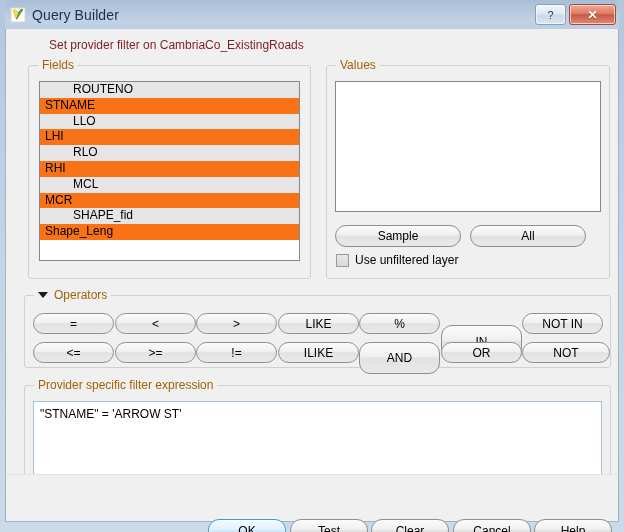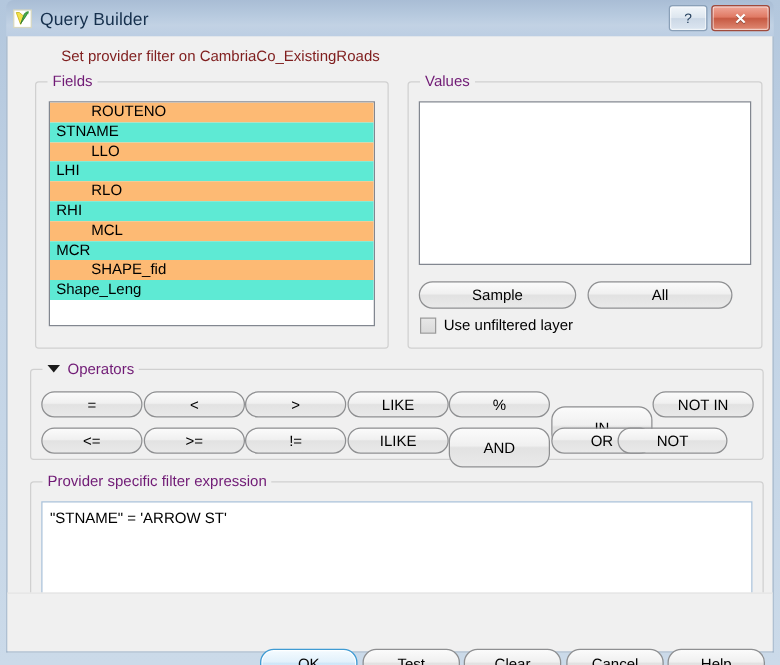--- a/index.html
+++ b/index.html
@@ -108,21 +108,21 @@
     border-radius: 3px;
     box-sizing: border-box;
   }
   .groupbox > .gb-title {
     position: absolute;
     top: -8px;
     left: 9px;
     background: #f0f0f0;
     padding: 0 4px;
     font-size: 12px;
-    color: #701a75;
+    color: #a16207;
     white-space: nowrap;
   }
   .gb-title .tri {
     display: inline-block;
     width: 0;
     height: 0;
     border-left: 5px solid transparent;
     border-right: 5px solid transparent;
     border-top: 6px solid #1a1a1a;
     margin-right: 6px;
@@ -139,22 +139,22 @@
   }
   .list-row {
     height: 15.8px;
     line-height: 15.8px;
     padding-left: 5px;
     font-size: 12px;
     color: #000;
     white-space: nowrap;
     cursor: default;
   }
-  .list-row.odd { background: #5eead4; }
-  .list-row.even { background: #fdba74; padding-left: 33px; }
+  .list-row.odd { background: #f97316; }
+  .list-row.even { background: #e5e5e5; padding-left: 33px; }
 
   
   .btn {
     position: absolute;
     box-sizing: border-box;
     border: 1px solid #8e8f91;
     border-radius: 11px;
     background: linear-gradient(180deg, #fbfbfb 0%, #f0f0f0 45%, #e2e2e2 51%, #e9e9e9 100%);
     font-family: "Liberation Sans", sans-serif;
     font-size: 12px;
@@ -290,20 +290,20 @@
       <div class="btn" style="left: 272px; top: 284px; width: 81px; height: 21px;">LIKE</div>
       <div class="btn" style="left: 353px; top: 284px; width: 81px; height: 21px;">%</div>
       <div class="btn" style="left: 435px; top: 296px; width: 81px; height: 33px;">IN</div>
       <div class="btn" style="left: 516px; top: 284px; width: 81px; height: 21px;">NOT IN</div>
       <div class="btn" style="left: 27px; top: 313px; width: 81px; height: 21px;">&lt;=</div>
       <div class="btn" style="left: 109px; top: 313px; width: 81px; height: 21px;">&gt;=</div>
       <div class="btn" style="left: 190px; top: 313px; width: 81px; height: 21px;">!=</div>
       <div class="btn" style="left: 272px; top: 313px; width: 81px; height: 21px;">ILIKE</div>
       <div class="btn" style="left: 353px; top: 313px; width: 81px; height: 32px;">AND</div>
       <div class="btn" style="left: 435px; top: 313px; width: 81px; height: 21px;">OR</div>
-      <div class="btn" style="left: 488px; top: 313px; width: 88px; height: 21px;">NOT</div>
+      <div class="btn" style="left: 516px; top: 313px; width: 88px; height: 21px;">NOT</div>
       <div class="btn default" style="left: 202px; top: 490px; width: 78px; height: 23px;">OK</div>
       <div class="btn" style="left: 284px; top: 490px; width: 78px; height: 23px;">Test</div>
       <div class="btn" style="left: 365px; top: 490px; width: 78px; height: 23px;">Clear</div>
       <div class="btn" style="left: 447px; top: 490px; width: 78px; height: 23px;">Cancel</div>
       <div class="btn" style="left: 528px; top: 490px; width: 78px; height: 23px;">Help</div>
     </div>
 </div>
 
 </body></html>

